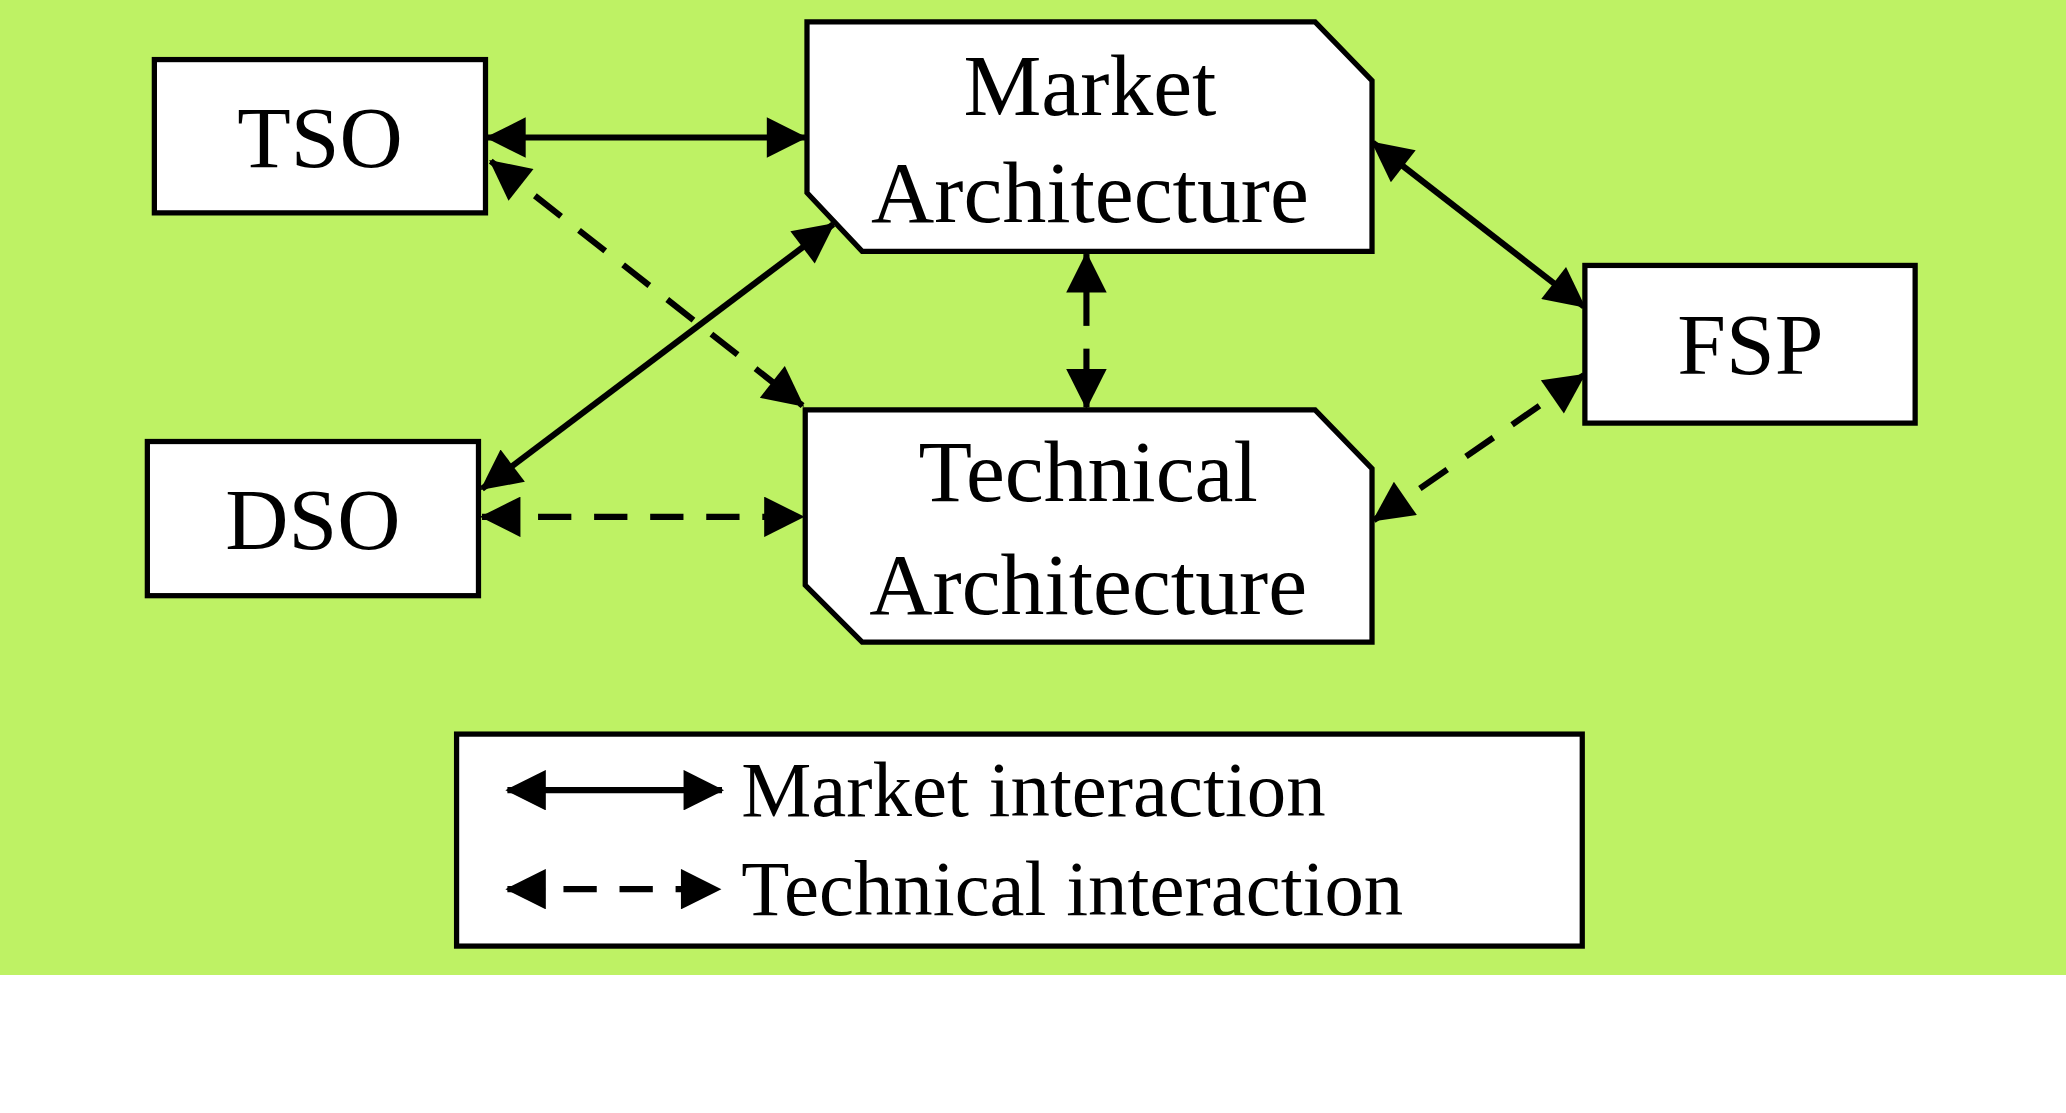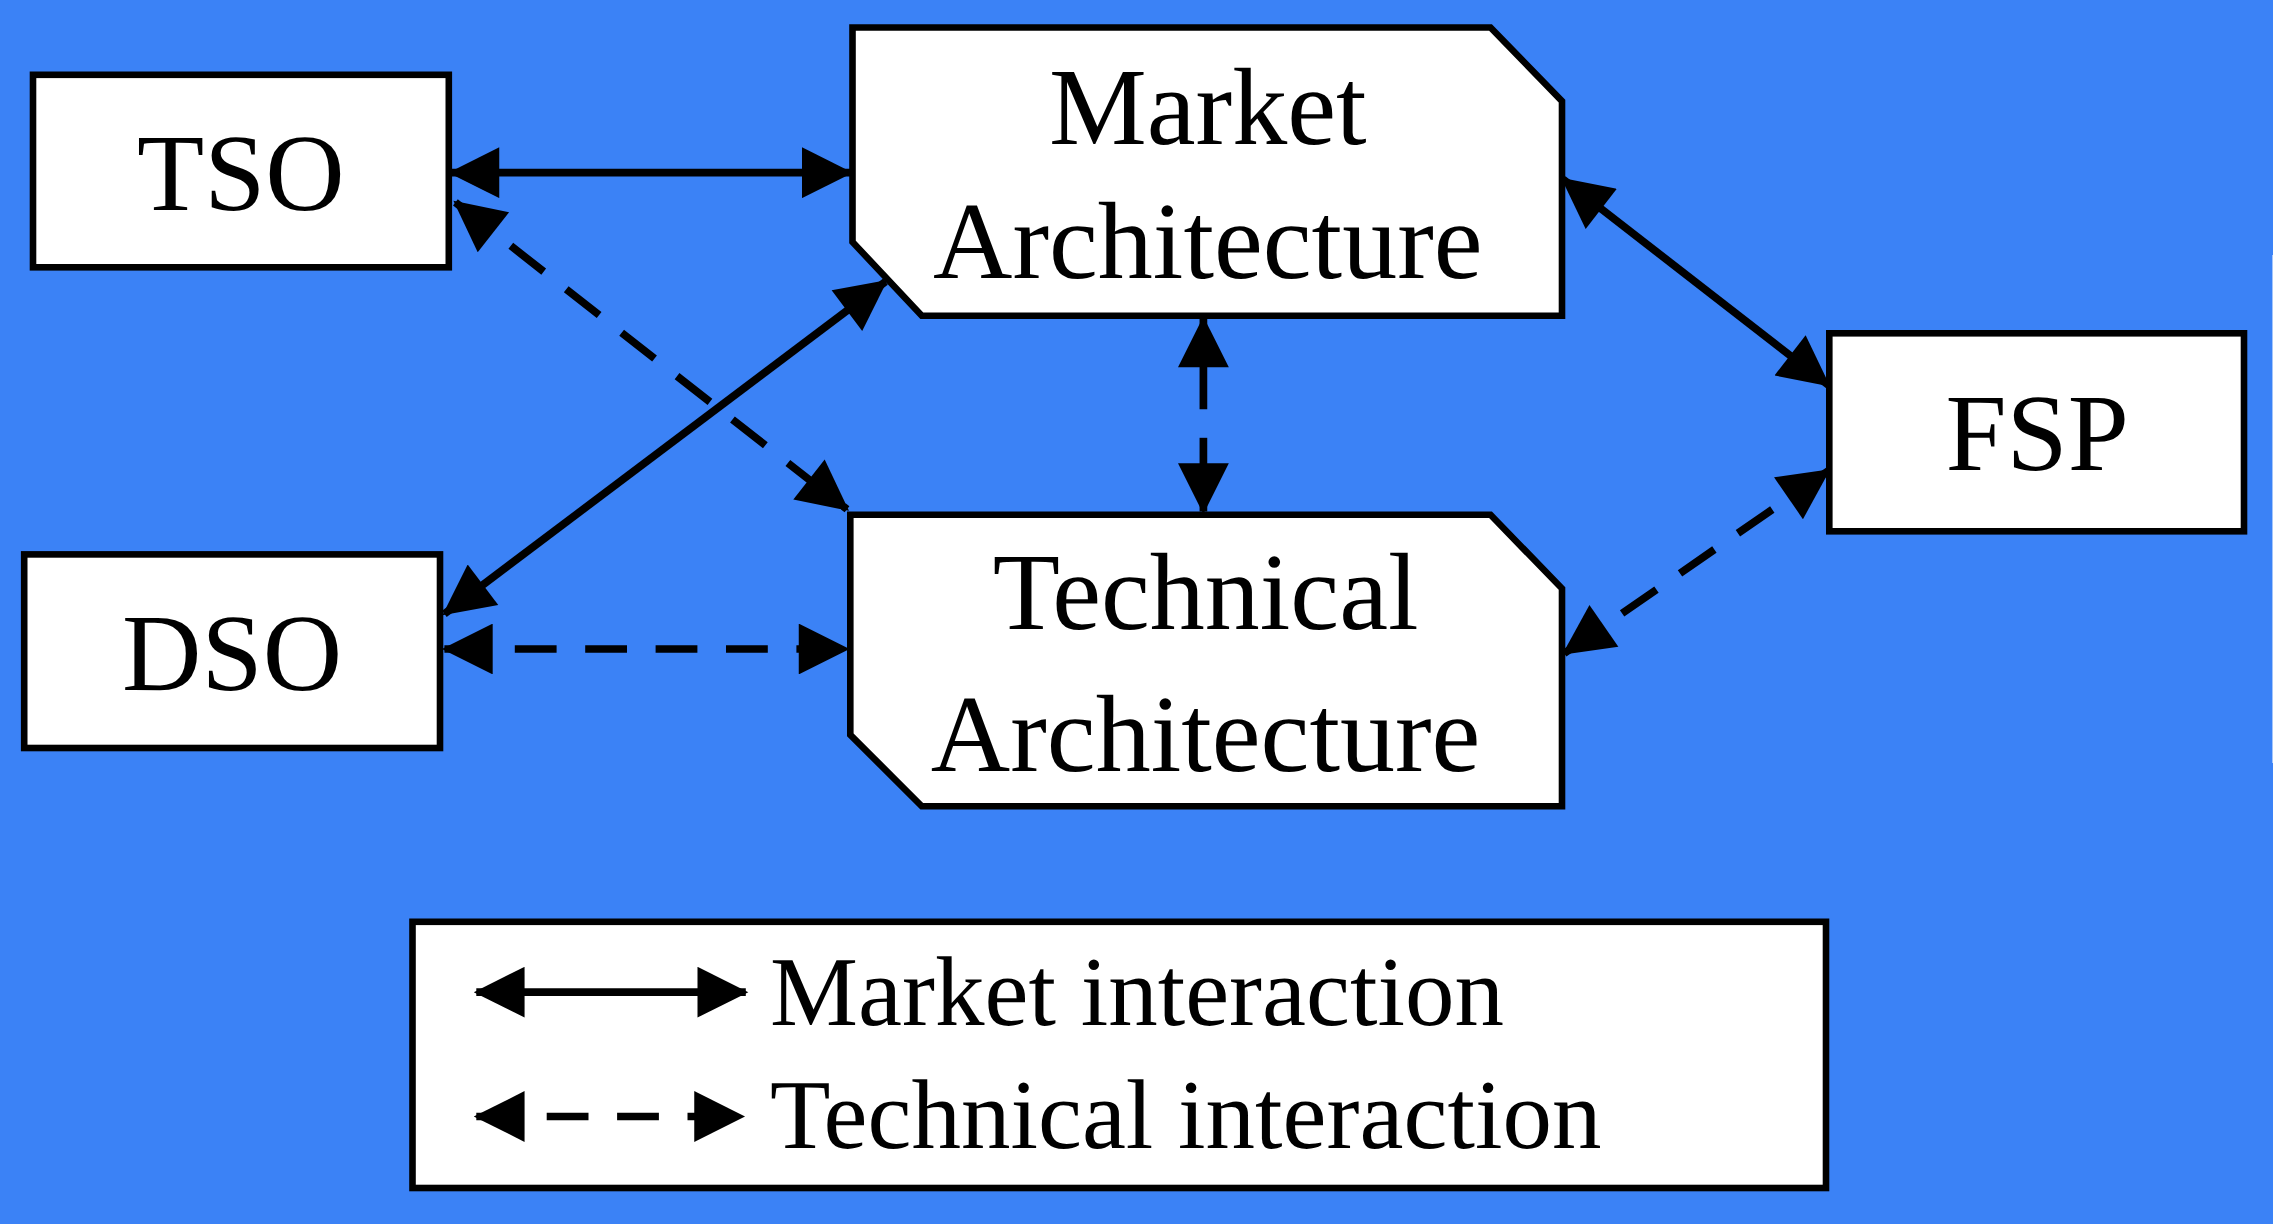--- a/index.html
+++ b/index.html
@@ -2,22 +2,22 @@
 <html><head>
 <meta charset="utf-8">
 <style>
   html, body {
     margin: 0;
     padding: 0;
     background: #ffffff;
   }
   .figure-wrap {
     width: 2066px;
-    height: 1113px;
-    background: #3b82f6;
+    height: 975px;
+    background: #bef264;
     position: relative;
     overflow: hidden;
   }
   svg {
     display: block;
     width: 100%;
     height: 100%;
   }
   .node-shape {
     fill: #ffffff;

